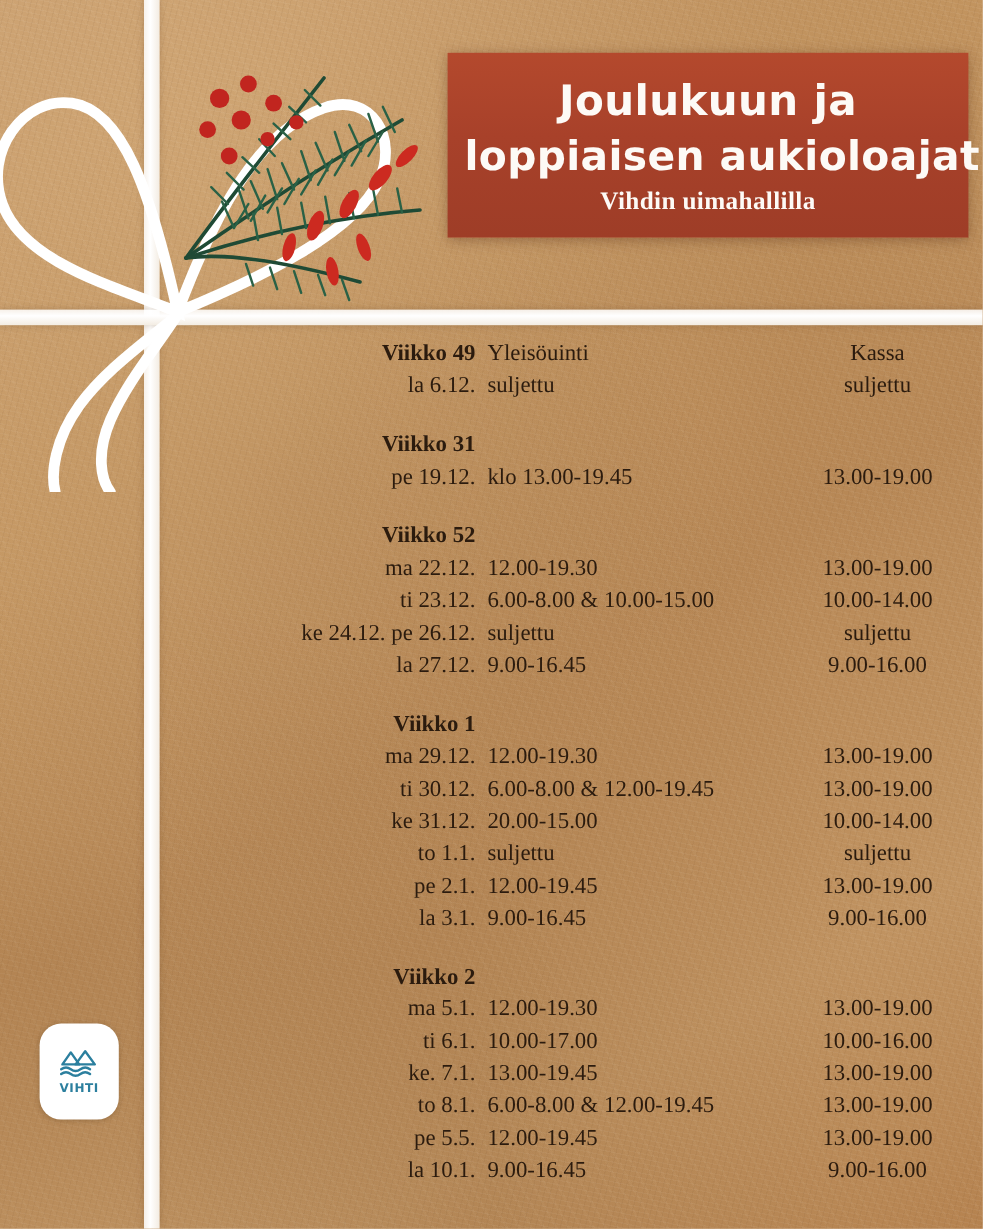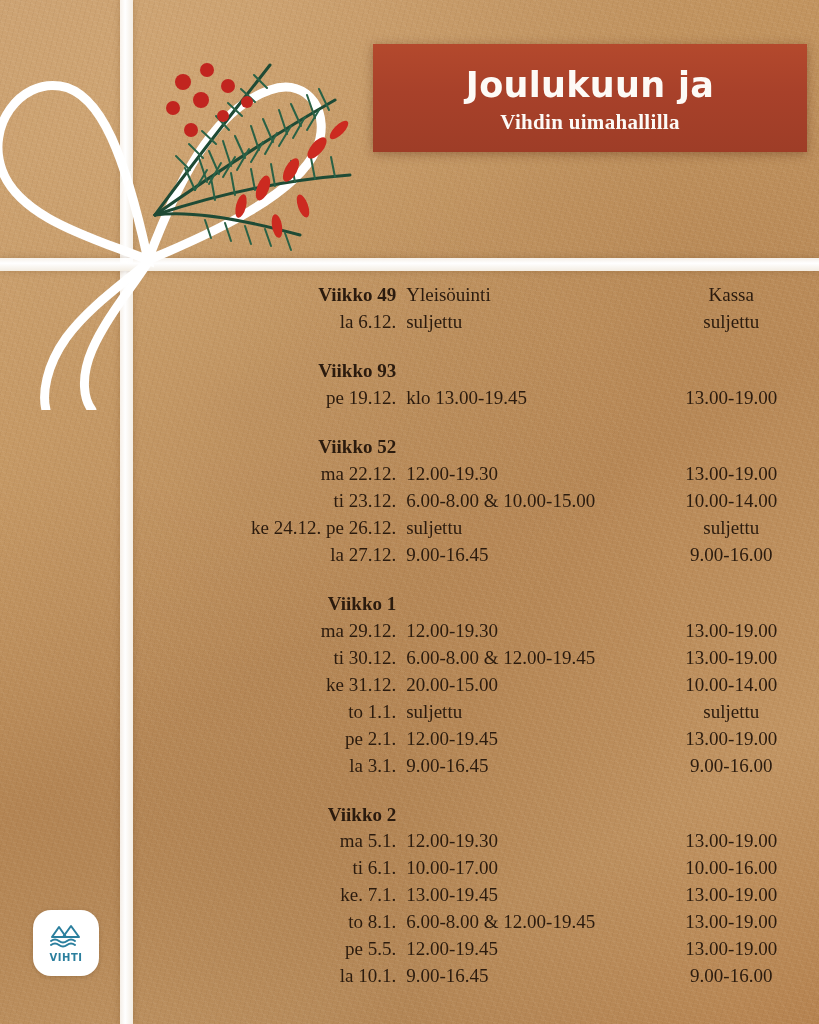--- a/index.html
+++ b/index.html
@@ -142,23 +142,23 @@
   .row.week .c-day {
     font-weight: bold;
   }
   .row.head .c-swim,
   .row.head .c-cash { }
 
   
   .logo {
     position: absolute;
     left: 33px;
-    top: 910px;
+    top: 853px;
     width: 66px;
-    height: 66px;
+    height: 80px;
     border-radius: 18px;
     background: #ffffff;
     z-index: 7;
     display: flex;
     flex-direction: column;
     align-items: center;
     justify-content: center;
     box-shadow: 0 1px 4px rgba(80,50,20,0.25);
   }
   .logo .mark { line-height: 0; }
@@ -252,40 +252,41 @@
       <ellipse cx="168" cy="158" rx="6" ry="13" transform="rotate(20 168 158)"></ellipse>
       <ellipse cx="244" cy="100" rx="5" ry="12" transform="rotate(45 244 100)"></ellipse>
       <ellipse cx="146" cy="176" rx="5" ry="12" transform="rotate(14 146 176)"></ellipse>
       <ellipse cx="208" cy="176" rx="5" ry="12" transform="rotate(-20 208 176)"></ellipse>
       <ellipse cx="182" cy="196" rx="5" ry="12" transform="rotate(-10 182 196)"></ellipse>
     </g>
   </svg>
 
   <div class="header-band">
     <div class="line l1">Joulukuun ja</div>
+    <div class="line l2">loppiaisen aukioloajat</div>
     <div class="line l3">Vihdin uimahallilla</div>
   </div>
 
   <div class="schedule">
 
     <div class="row head">
       <div class="c-day">Viikko 49</div>
       <div class="c-swim">Yleisöuinti</div>
       <div class="c-cash">Kassa</div>
     </div>
     <div class="row">
       <div class="c-day">la 6.12.</div>
       <div class="c-swim">suljettu</div>
       <div class="c-cash">suljettu</div>
     </div>
 
     <div class="row spacer"></div>
 
     <div class="row week">
-      <div class="c-day">Viikko 93</div>
+      <div class="c-day">Viikko 31</div>
       <div class="c-swim"></div>
       <div class="c-cash"></div>
     </div>
     <div class="row">
       <div class="c-day">pe 19.12.</div>
       <div class="c-swim">klo 13.00-19.45</div>
       <div class="c-cash">13.00-19.00</div>
     </div>
 
     <div class="row spacer"></div>

